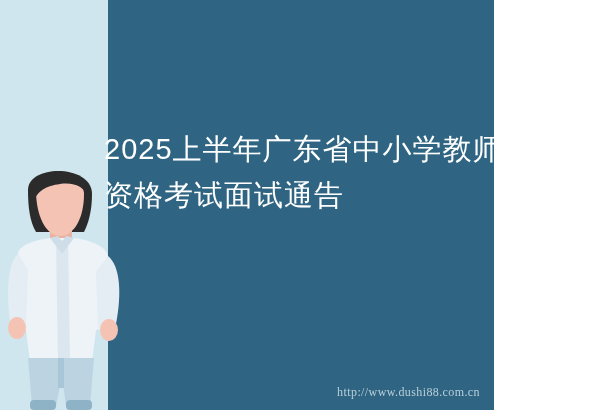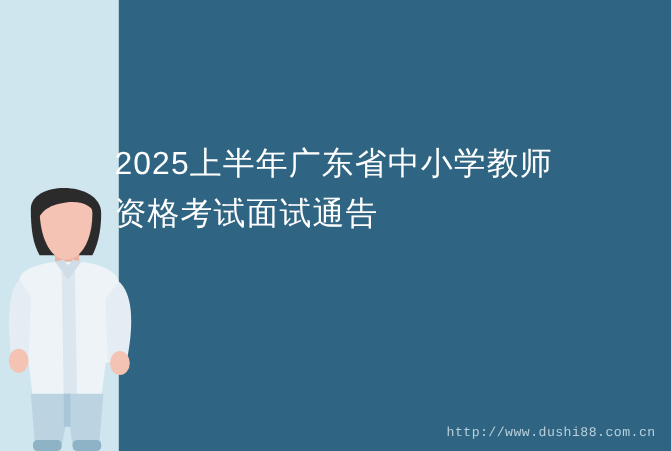--- a/index.html
+++ b/index.html
@@ -7,21 +7,21 @@
     padding: 0;
   }
   body {
     width: 610px;
     height: 410px;
     font-family: "Liberation Sans", sans-serif;
     background: #ffffff;
   }
   .banner {
     position: relative;
-    width: 610px;
+    width: 494px;
     height: 410px;
     background: #2f6582;
     overflow: hidden;
   }
   
   .left-panel {
     position: absolute;
     left: 0;
     top: 0;
     width: 108px;
@@ -42,21 +42,21 @@
     white-space: pre-line;
   }
   
   .watermark {
     position: absolute;
     right: 14px;
     bottom: 10px;
     color: #b9cfdb;
     font-size: 12px;
     letter-spacing: 0.4px;
-    font-family: Liberation Mono, monospace;
+    font-family: Liberation Serif, serif;
   }
   
   .person {
     position: absolute;
     left: 0;
     bottom: 0;
     width: 150px;
     height: 260px;
   }
   .person svg {

